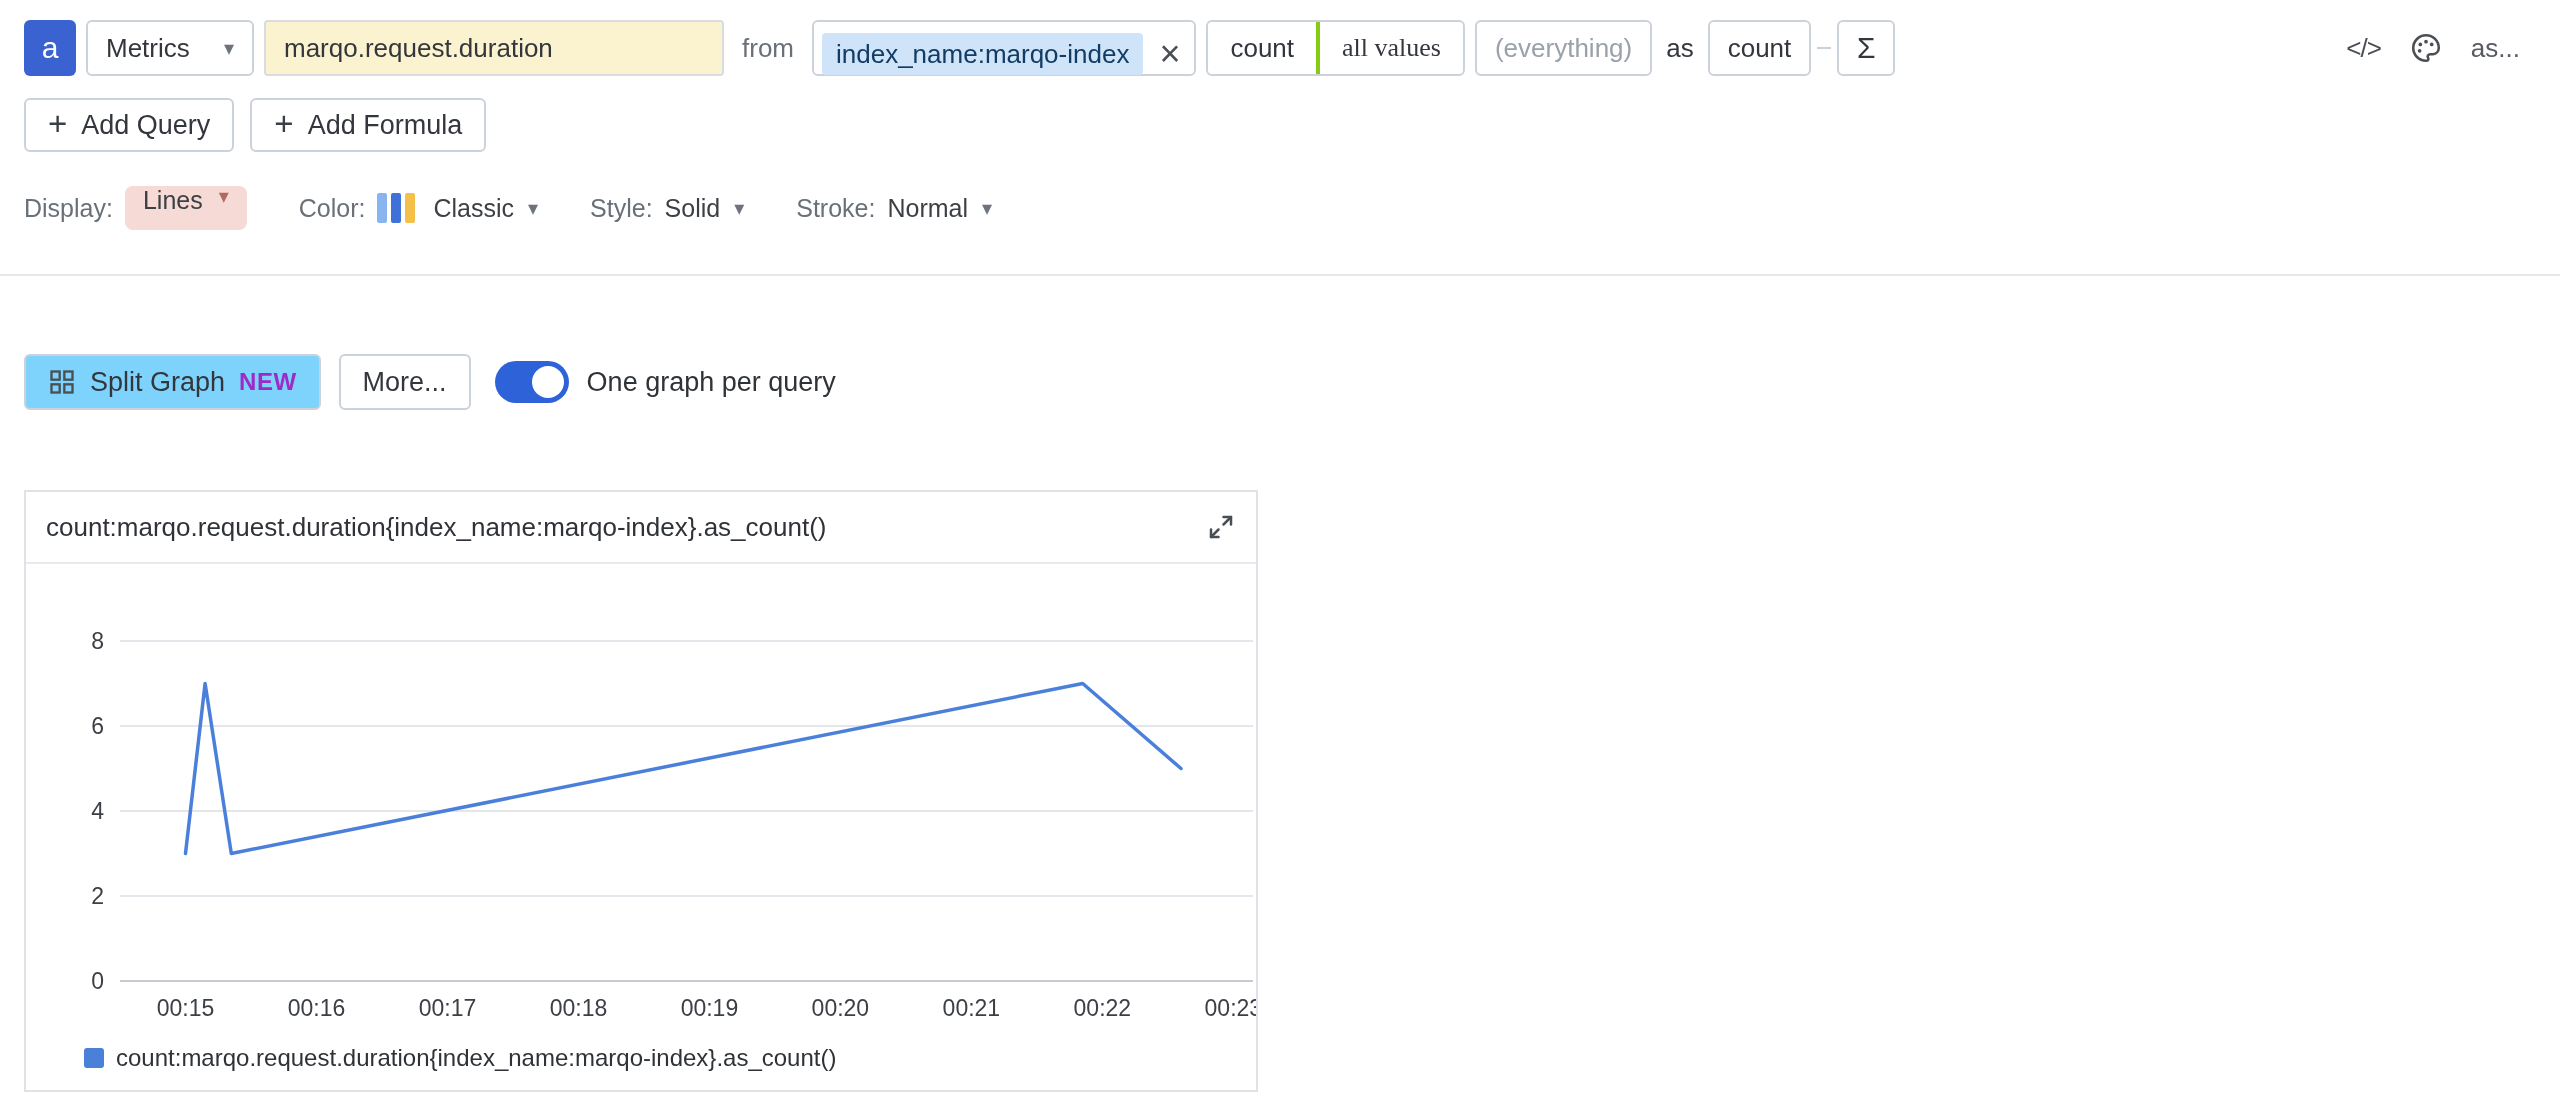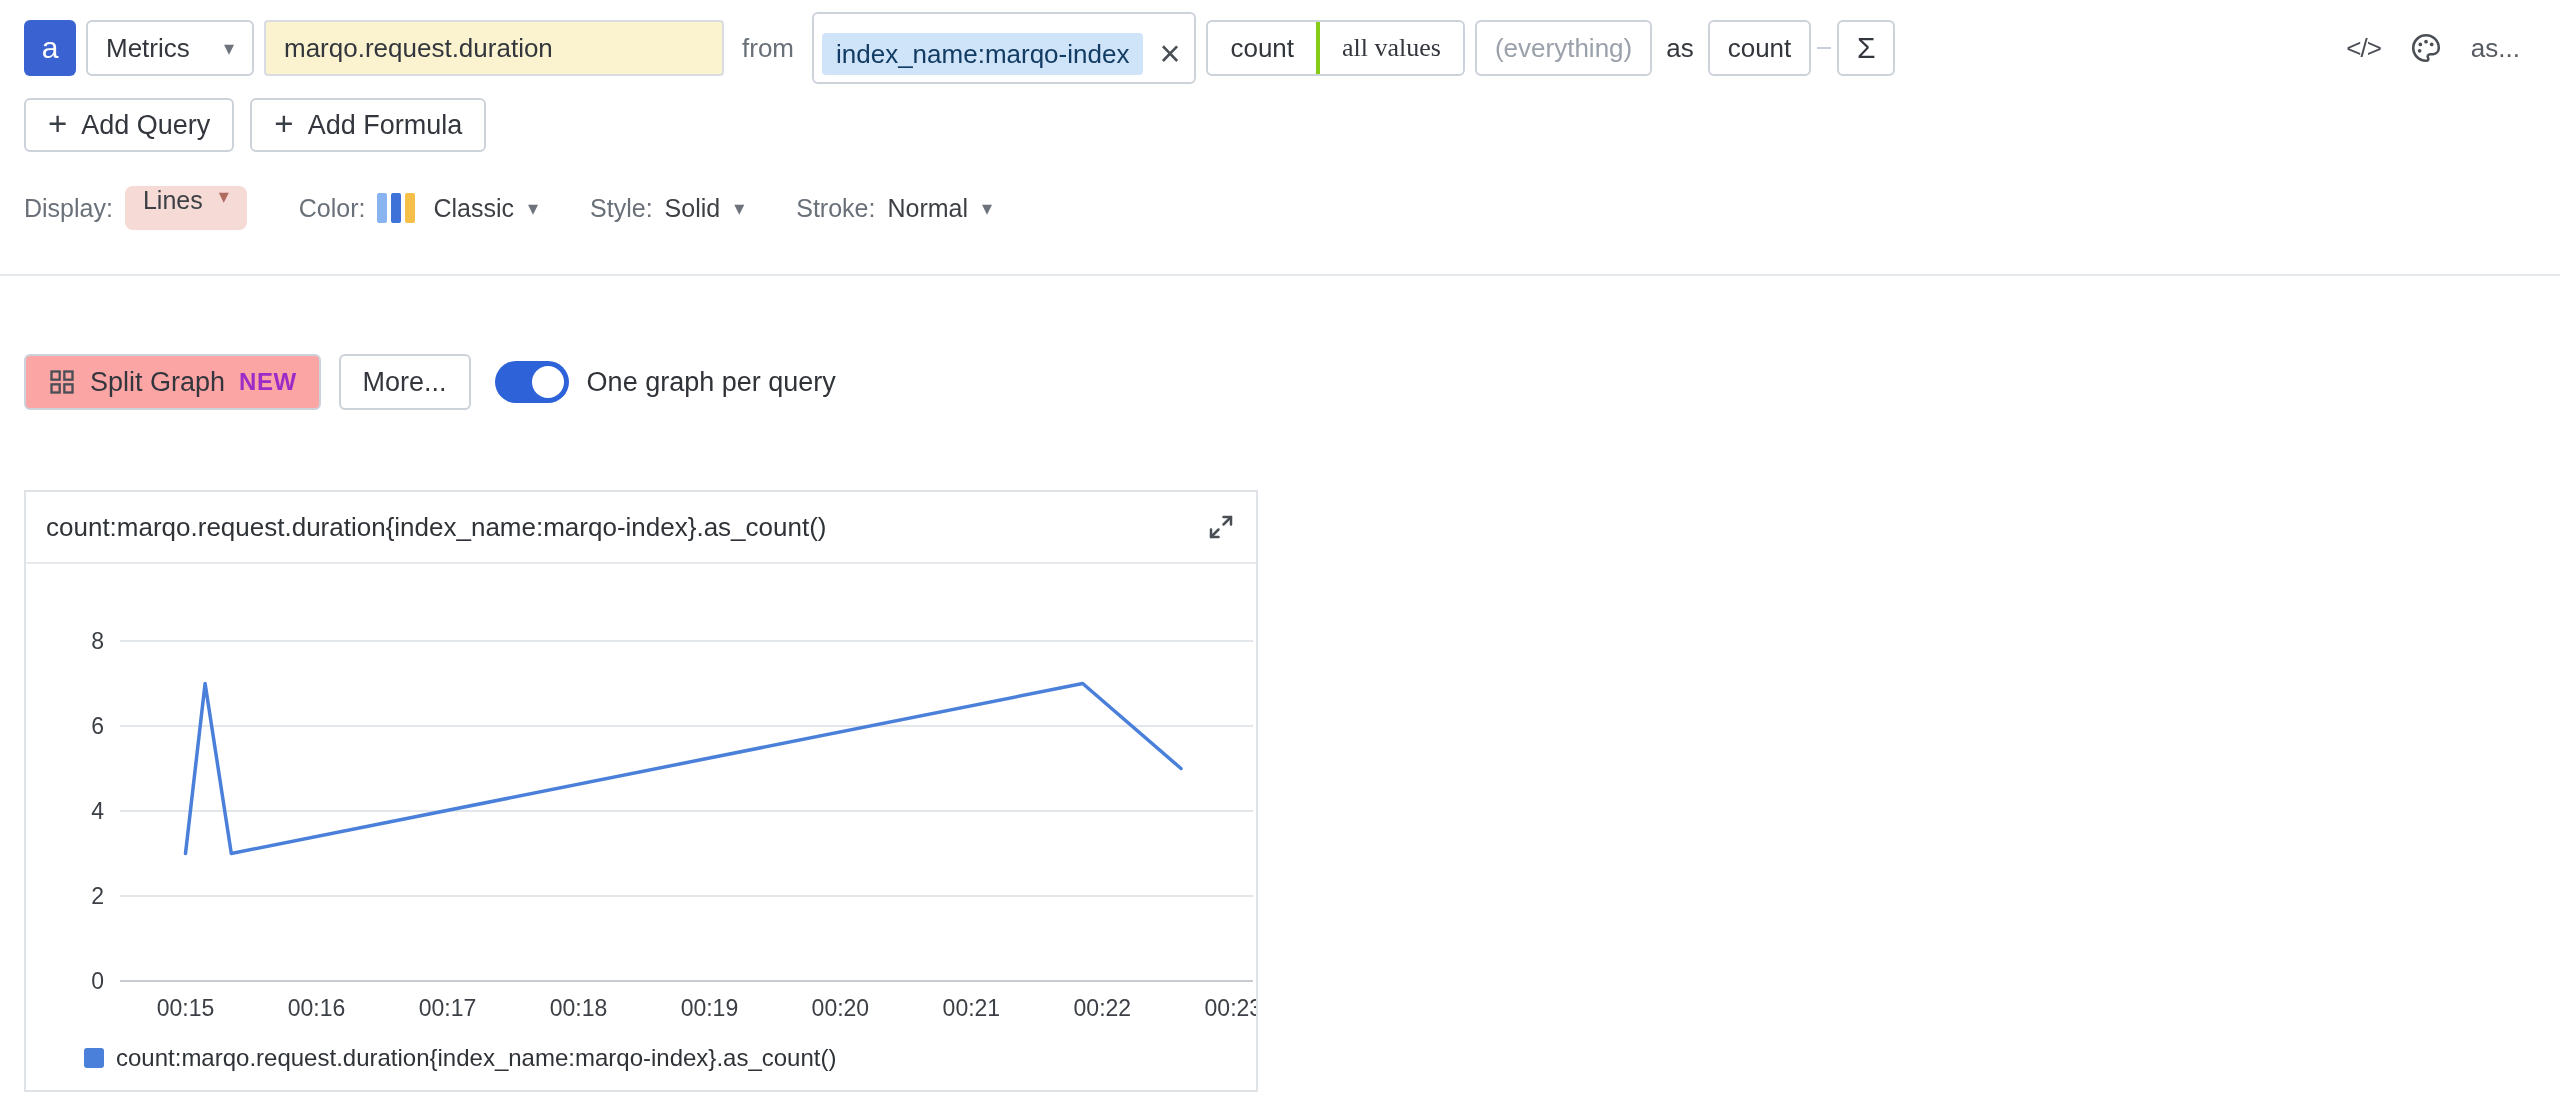--- a/index.html
+++ b/index.html
@@ -11,21 +11,21 @@
   .letter-badge{width:52px;height:56px;background:#3b62d1;color:#fff;border-radius:6px;
                 display:flex;align-items:center;justify-content:center;font-size:30px;flex:none;cursor:pointer;}
   .ctrl{display:flex;align-items:center;background:#fff;border:2px solid #ccd2da;border-radius:6px;
         height:56px;box-sizing:border-box;font-size:26px;color:#33373d;padding:0 18px;cursor:pointer;}
   .select{width:168px;justify-content:space-between;}
   .chev{color:#6d737c;font-size:20px;line-height:1;}
   .metric-input{width:460px;background:#fbf3cf;border:2px solid #d9dde3;border-radius:4px;height:56px;
                 box-sizing:border-box;display:flex;align-items:center;padding:0 18px;cursor:text;}
   .from-label{color:#697078;margin:0 8px;}
   .filter-box{display:flex;align-items:center;gap:16px;border:2px solid #ccd2da;border-radius:6px;
-              height:72px;box-sizing:border-box;padding:12px 14px 0 8px;cursor:text;}
+              height:56px;box-sizing:border-box;padding:12px 14px 0 8px;cursor:text;}
   .chip{background:#cfe4f9;color:#123c63;height:42px;display:flex;align-items:center;
         padding:0 14px;border-radius:4px;cursor:pointer;}
   .close-x{color:#4a4f55;font-size:36px;line-height:1;cursor:pointer;}
   .seg{display:flex;border:2px solid #ccd2da;border-radius:6px;height:56px;box-sizing:border-box;}
   .seg>div{display:flex;align-items:center;padding:0 22px;cursor:pointer;}
   .seg>div+div{border-left:4px solid #84cc16;font-family:Liberation Serif, serif;}
   .placeholder{color:#9aa1aa;}
   .as-label{color:#33373d;margin:0 4px;}
   .connector{width:14px;height:2px;background:#c9cfd8;margin:0 -4px;}
   .sigma-btn{width:58px;justify-content:center;font-size:30px;padding:0;}
@@ -50,21 +50,21 @@
   .bar1{height:30px;background:#8ab4f0;}
   .bar2{height:30px;background:#3f72d8;}
   .bar3{height:30px;background:#f5c04a;}
   .opt-value{color:#3c3f44;cursor:pointer;display:flex;align-items:center;gap:14px;}
 
   .divider{height:2px;background:#e4e7eb;margin-top:44px;}
 
   
   .toolbar{display:flex;align-items:center;margin:78px 24px 0 24px;gap:18px;}
   .tb-btn{display:flex;align-items:center;gap:14px;border:2px solid #ccd2da;border-radius:6px;height:56px;
-          box-sizing:border-box;padding:0 22px;font-size:27px;background:#fca5a5;cursor:pointer;}
+          box-sizing:border-box;padding:0 22px;font-size:27px;background:#7dd3fc;cursor:pointer;}
   .new-badge{color:#9d2bc8;font-size:24px;font-weight:bold;letter-spacing:.5px;}
   .joined{display:flex;border:2px solid #ccd2da;border-radius:6px;height:56px;box-sizing:border-box;}
   .joined>div{display:flex;align-items:center;gap:14px;padding:0 22px;font-size:27px;cursor:pointer;}
   .joined>div+div{border-left:2px solid #ccd2da;}
   .toggle{width:74px;height:42px;border-radius:21px;background:#c6ccd4;position:relative;cursor:pointer;flex:none;margin-left:6px;}
   .toggle.on{background:#2d62d9;}
   .toggle .knob{position:absolute;top:5px;left:5px;width:32px;height:32px;border-radius:50%;background:#fff;}
   .toggle.on .knob{left:auto;right:5px;}
   .toggle-label{font-size:27px;color:#2f3338;}
 

